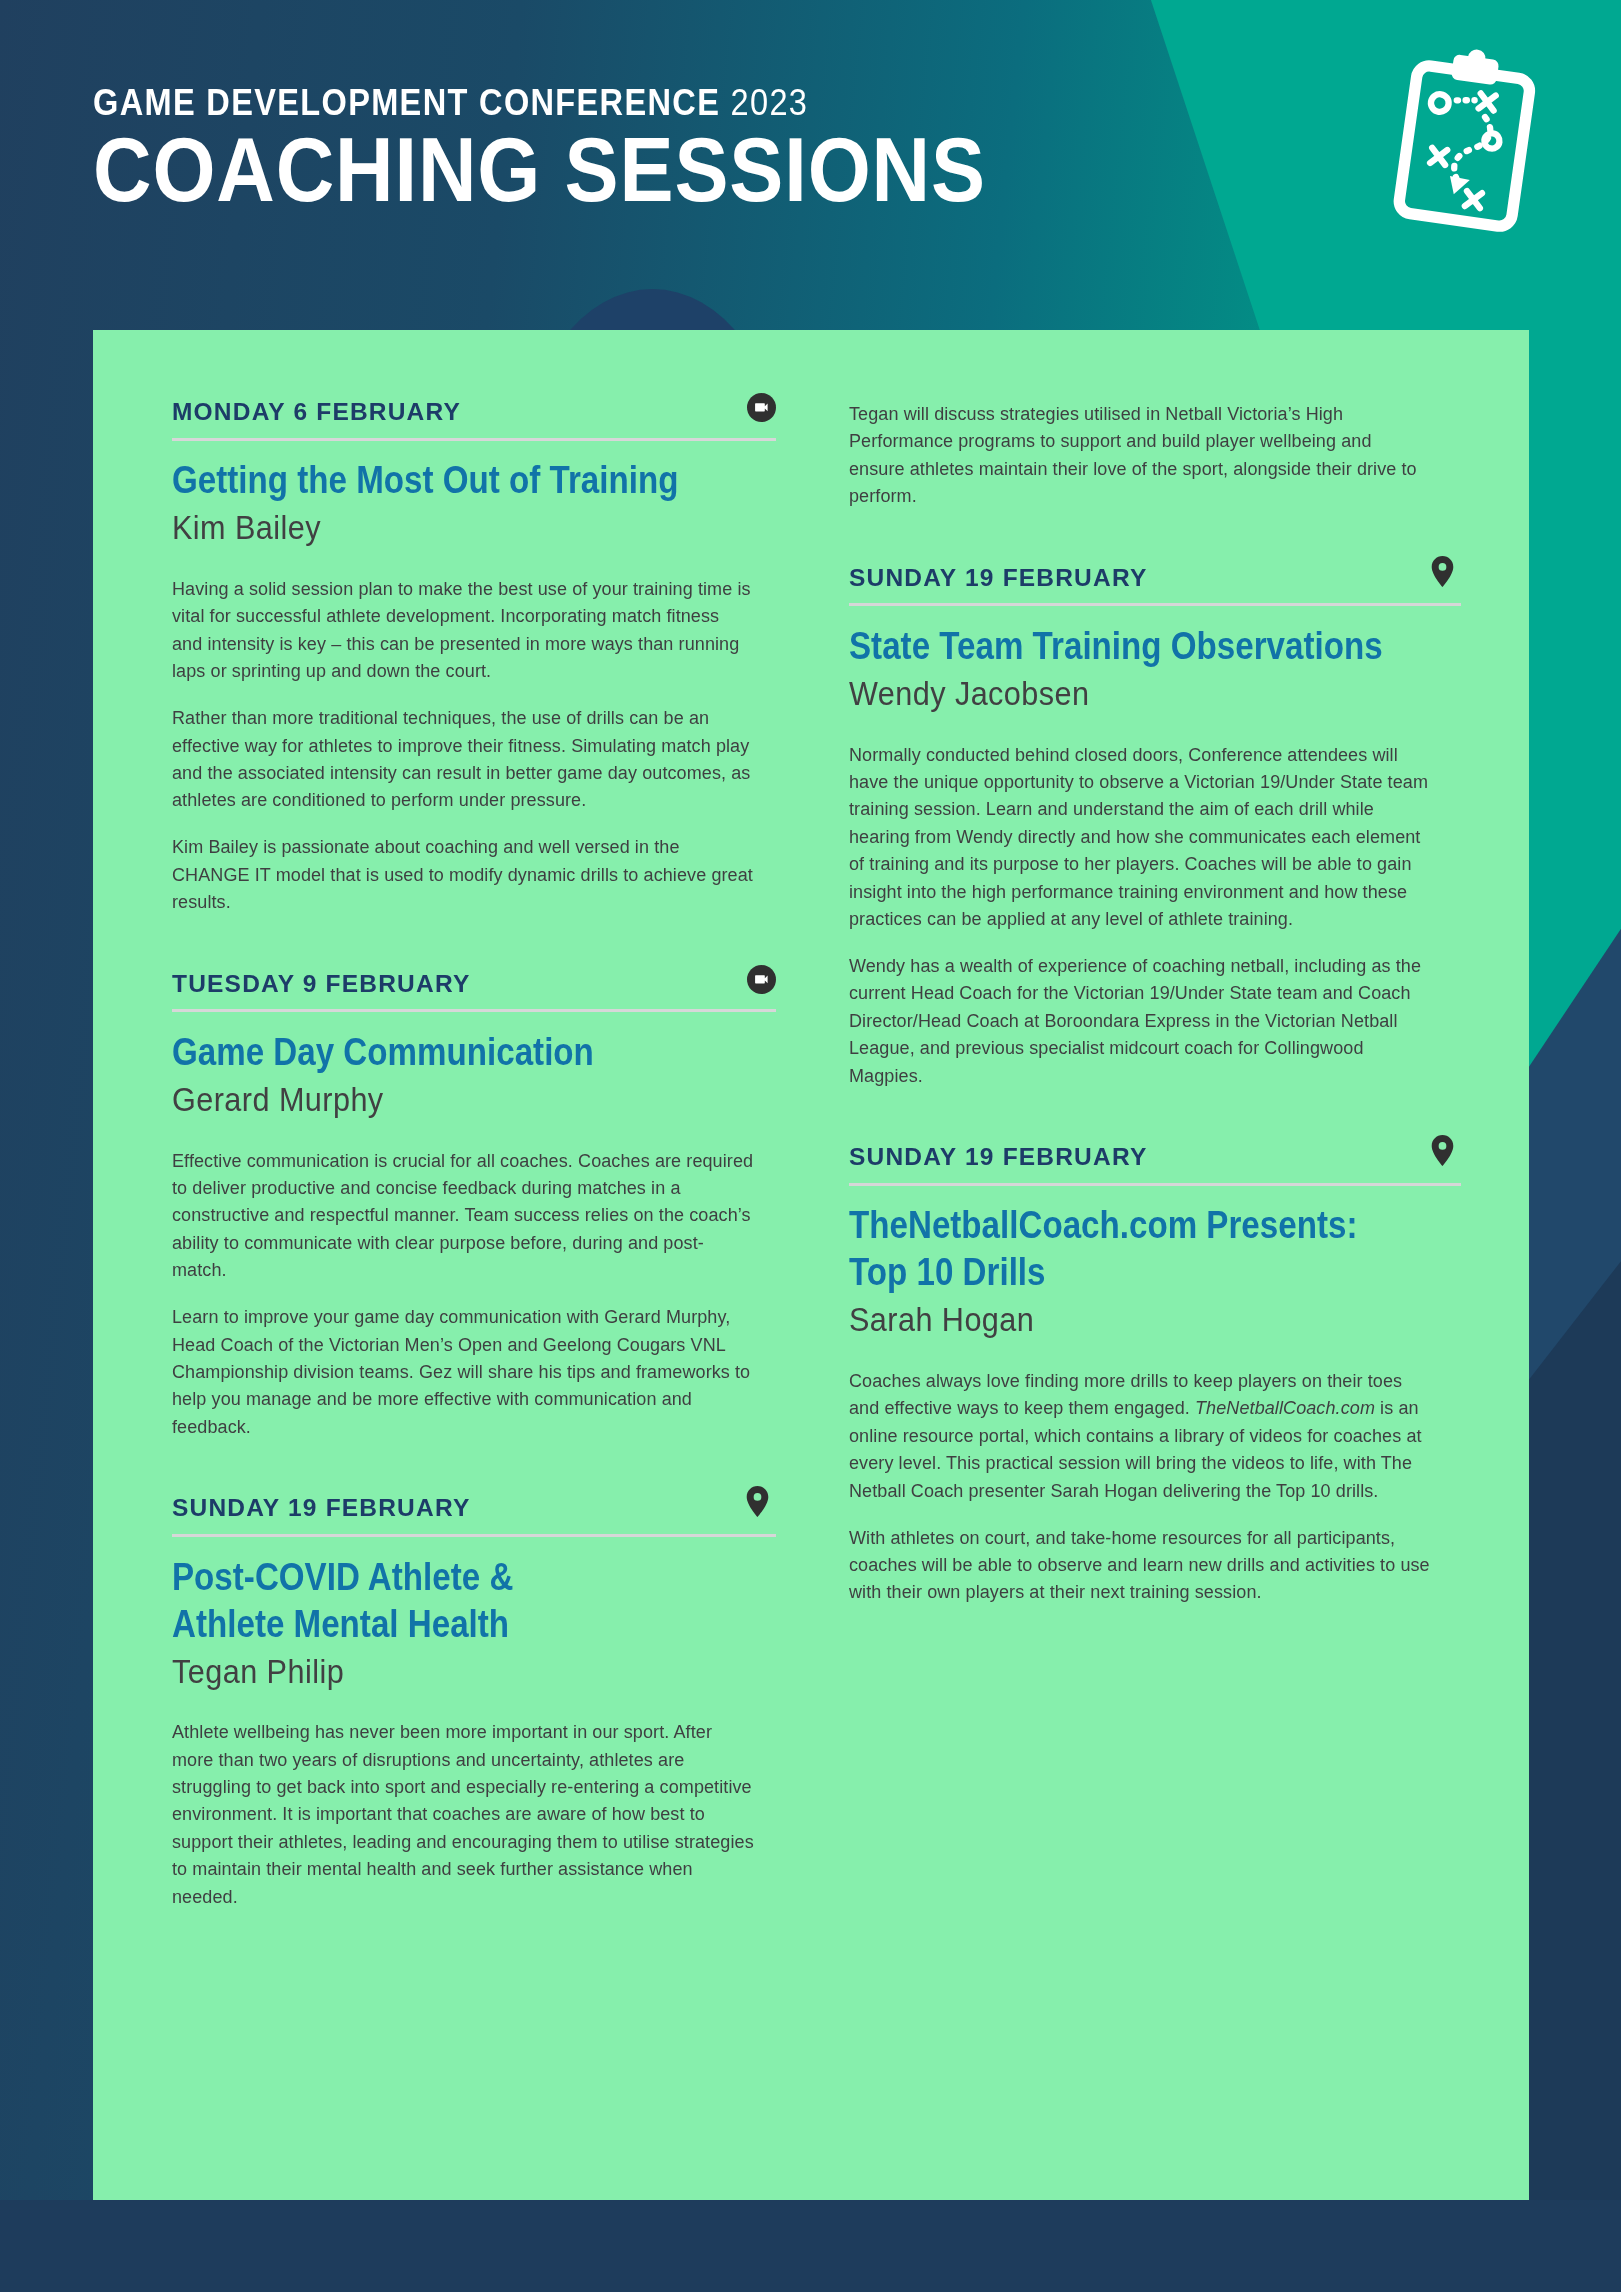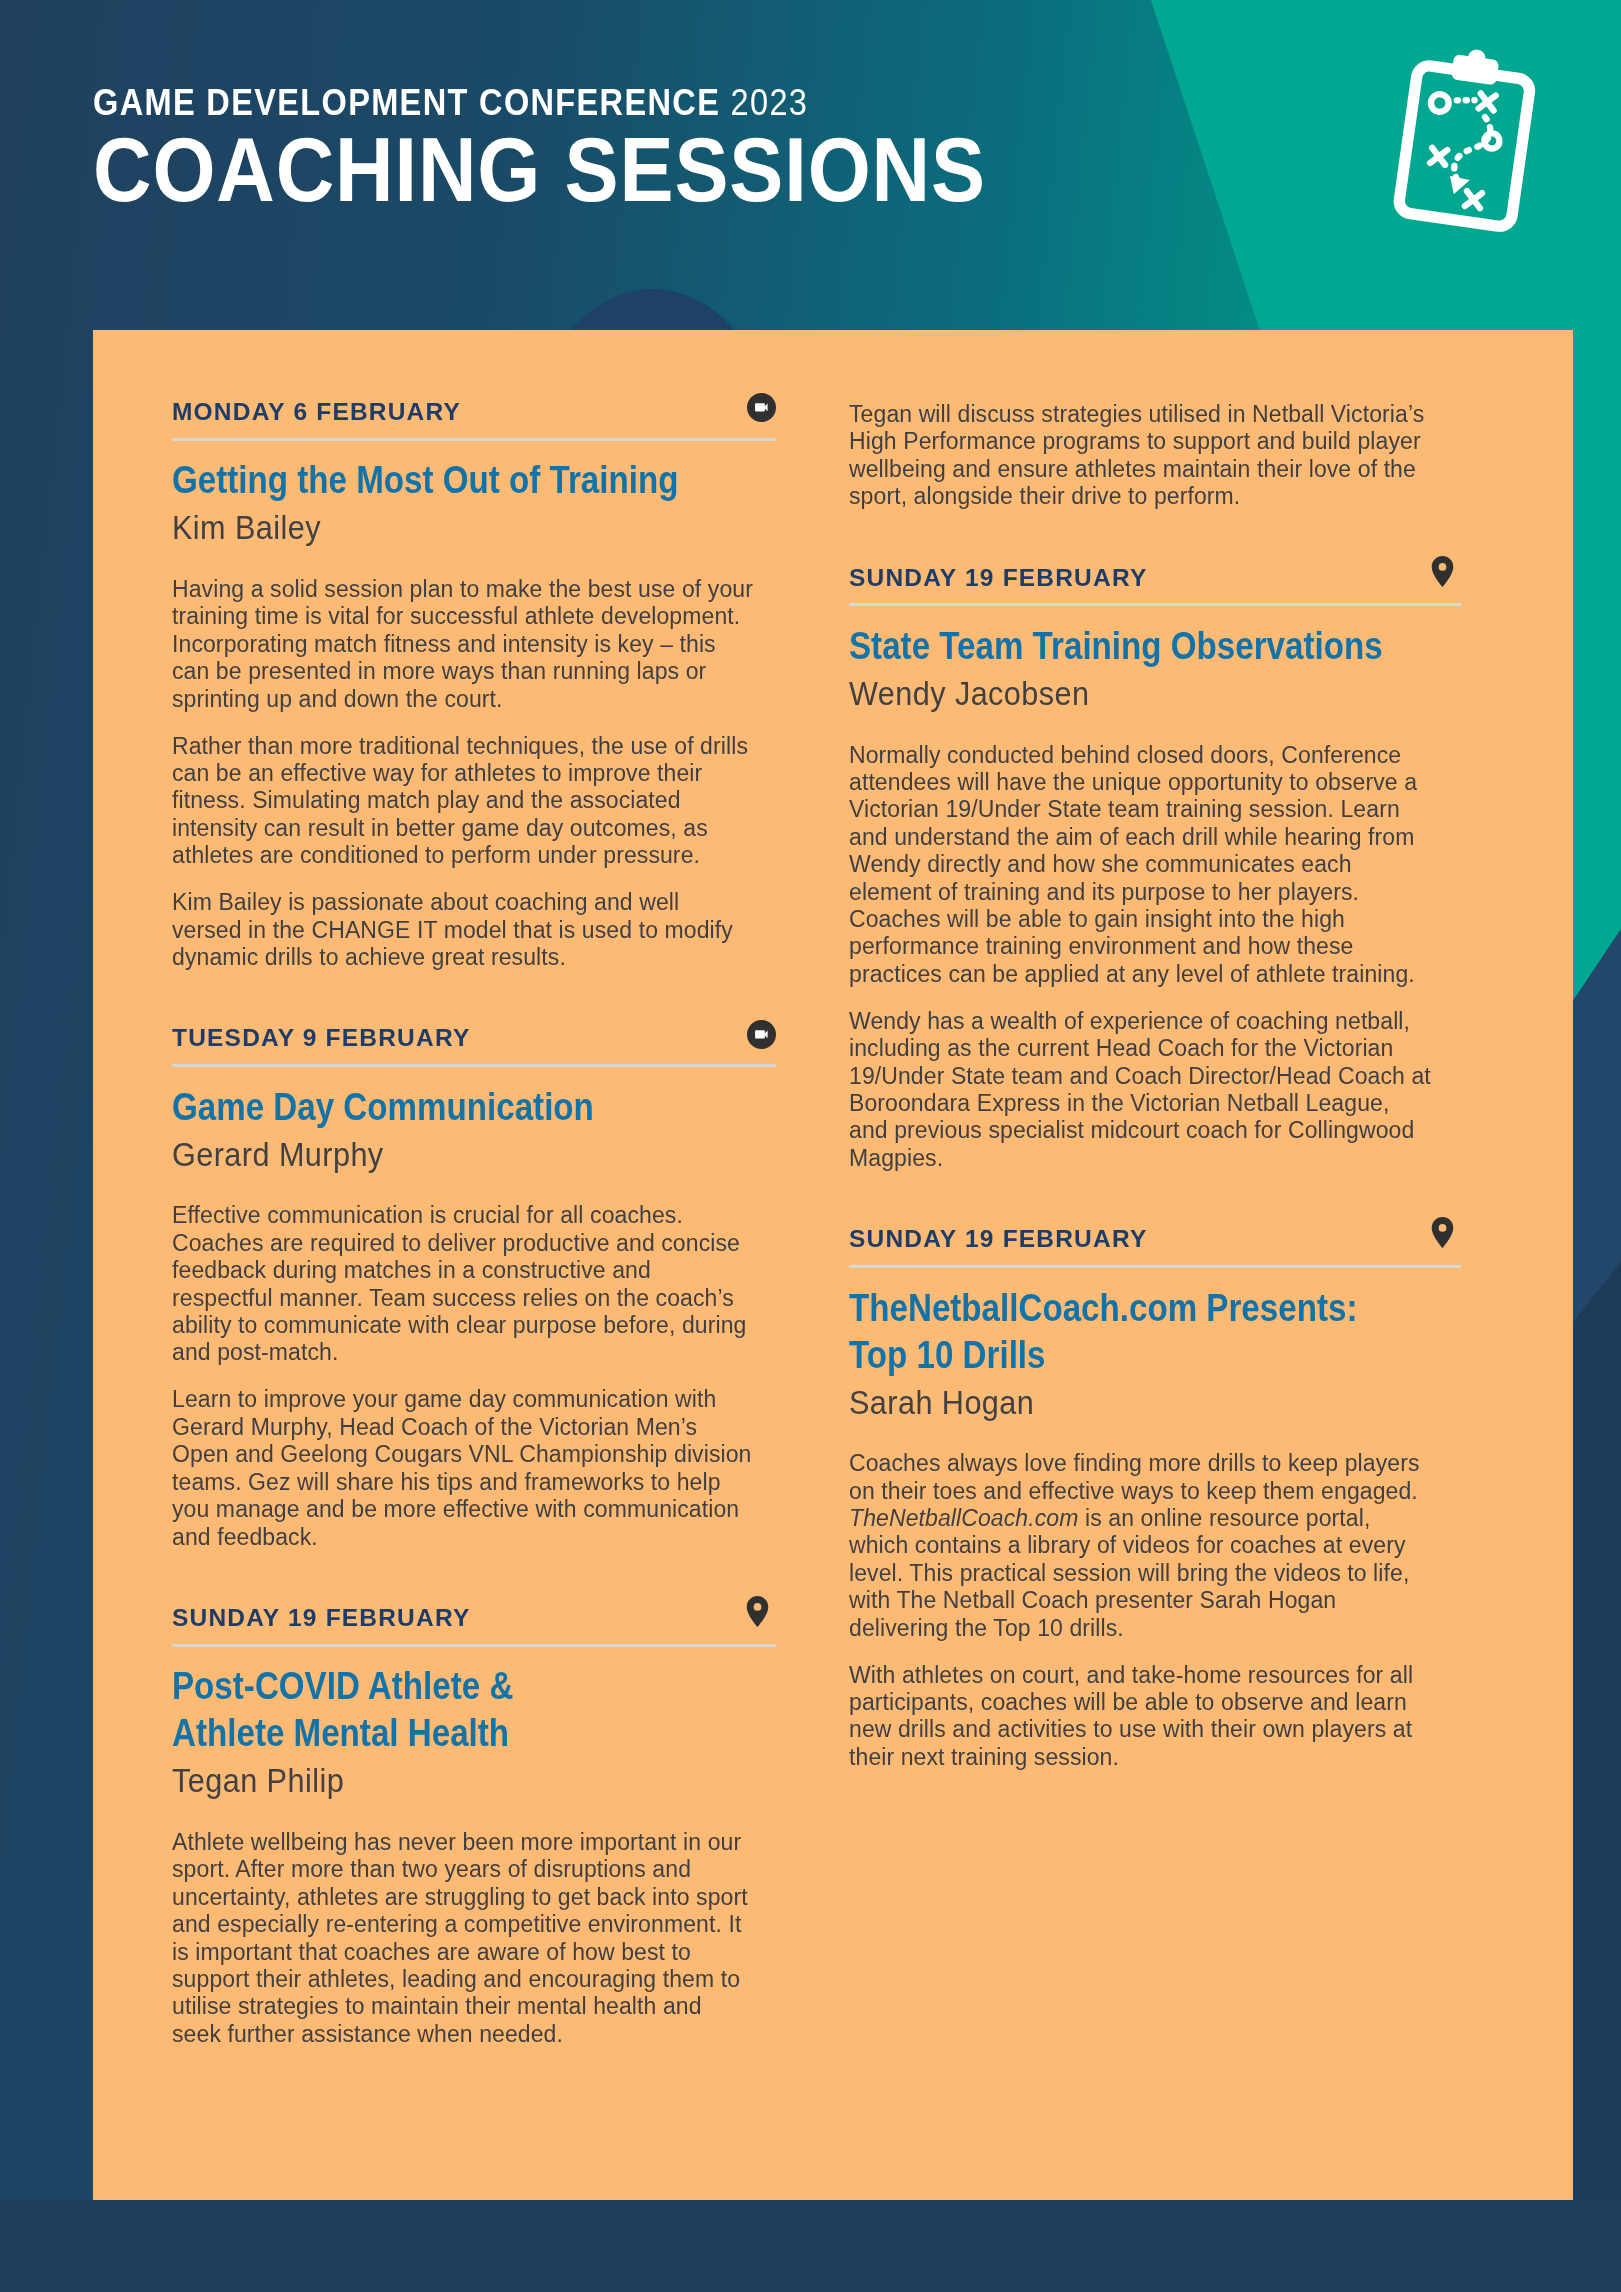--- a/index.html
+++ b/index.html
@@ -25,41 +25,41 @@
   .kicker{position:absolute;left:93px;top:82px;z-index:4;color:#ffffff;
     font-size:37px;font-weight:bold;letter-spacing:1.5px;white-space:nowrap;
     transform:scaleX(0.88);transform-origin:0 0;}
   .kicker .year{font-weight:normal;}
   .main-title{position:absolute;left:93px;top:123px;z-index:4;color:#ffffff;
     font-size:90px;line-height:94px;font-weight:bold;letter-spacing:1px;white-space:nowrap;
     transform:scaleX(0.90);transform-origin:0 0;}
   .clipboard{position:absolute;right:86px;top:41px;z-index:4;transform:rotate(8deg);}
 
   
-  .panel{position:absolute;left:93px;top:330px;width:1436px;height:1870px;background:#fdba74;z-index:3;padding-left:44px;}
+  .panel{position:absolute;left:93px;top:330px;width:1436px;height:1870px;background:#86efac;z-index:3;}
   .col{position:absolute;top:67px;}
   .col-left{left:79px;width:604px;}
   .col-right{left:756px;width:612px;}
 
   .section{margin-top:52px;}
   .section.first{margin-top:0;}
 
   .date-row{position:relative;padding-bottom:11.8px;border-bottom:3.9px solid #d6d7d8;}
   .date-text{font-size:24.5px;font-weight:bold;color:#1d3c68;letter-spacing:1.2px;line-height:29px;}
   .icon{position:absolute;right:0;}
   .badge{top:-3.9px;width:29px;height:29px;border-radius:50%;background:#303030;
     display:flex;align-items:center;justify-content:center;}
   .pin{top:-11.8px;}
 
   .session-title{margin-top:15.7px;font-size:39px;line-height:47px;font-weight:bold;color:#1173a8;
     white-space:nowrap;transform:scaleX(0.85);transform-origin:0 0;}
   .session-speaker{margin-top:2px;font-size:34px;line-height:45px;color:#414042;letter-spacing:0.5px;
     white-space:nowrap;transform:scaleX(0.9);transform-origin:0 0;}
 
-  .session-p{margin:19.6px 0 0 0;font-size:23px;line-height:27.4px;color:#3f3f41;
+  .session-p{margin:19.6px 0 0 0;font-size:18px;line-height:27.4px;color:#3f3f41;
     letter-spacing:0.1px;max-width:582px;}
   .session-p.lead{margin-top:25.5px;}
   .session-p.intro{margin-top:3.9px;}
   .session-p em{font-style:italic;}
 </style>
 </head>
 <body>
 
 <div class="bg-base"></div>
 <div class="teal-shape"></div>

